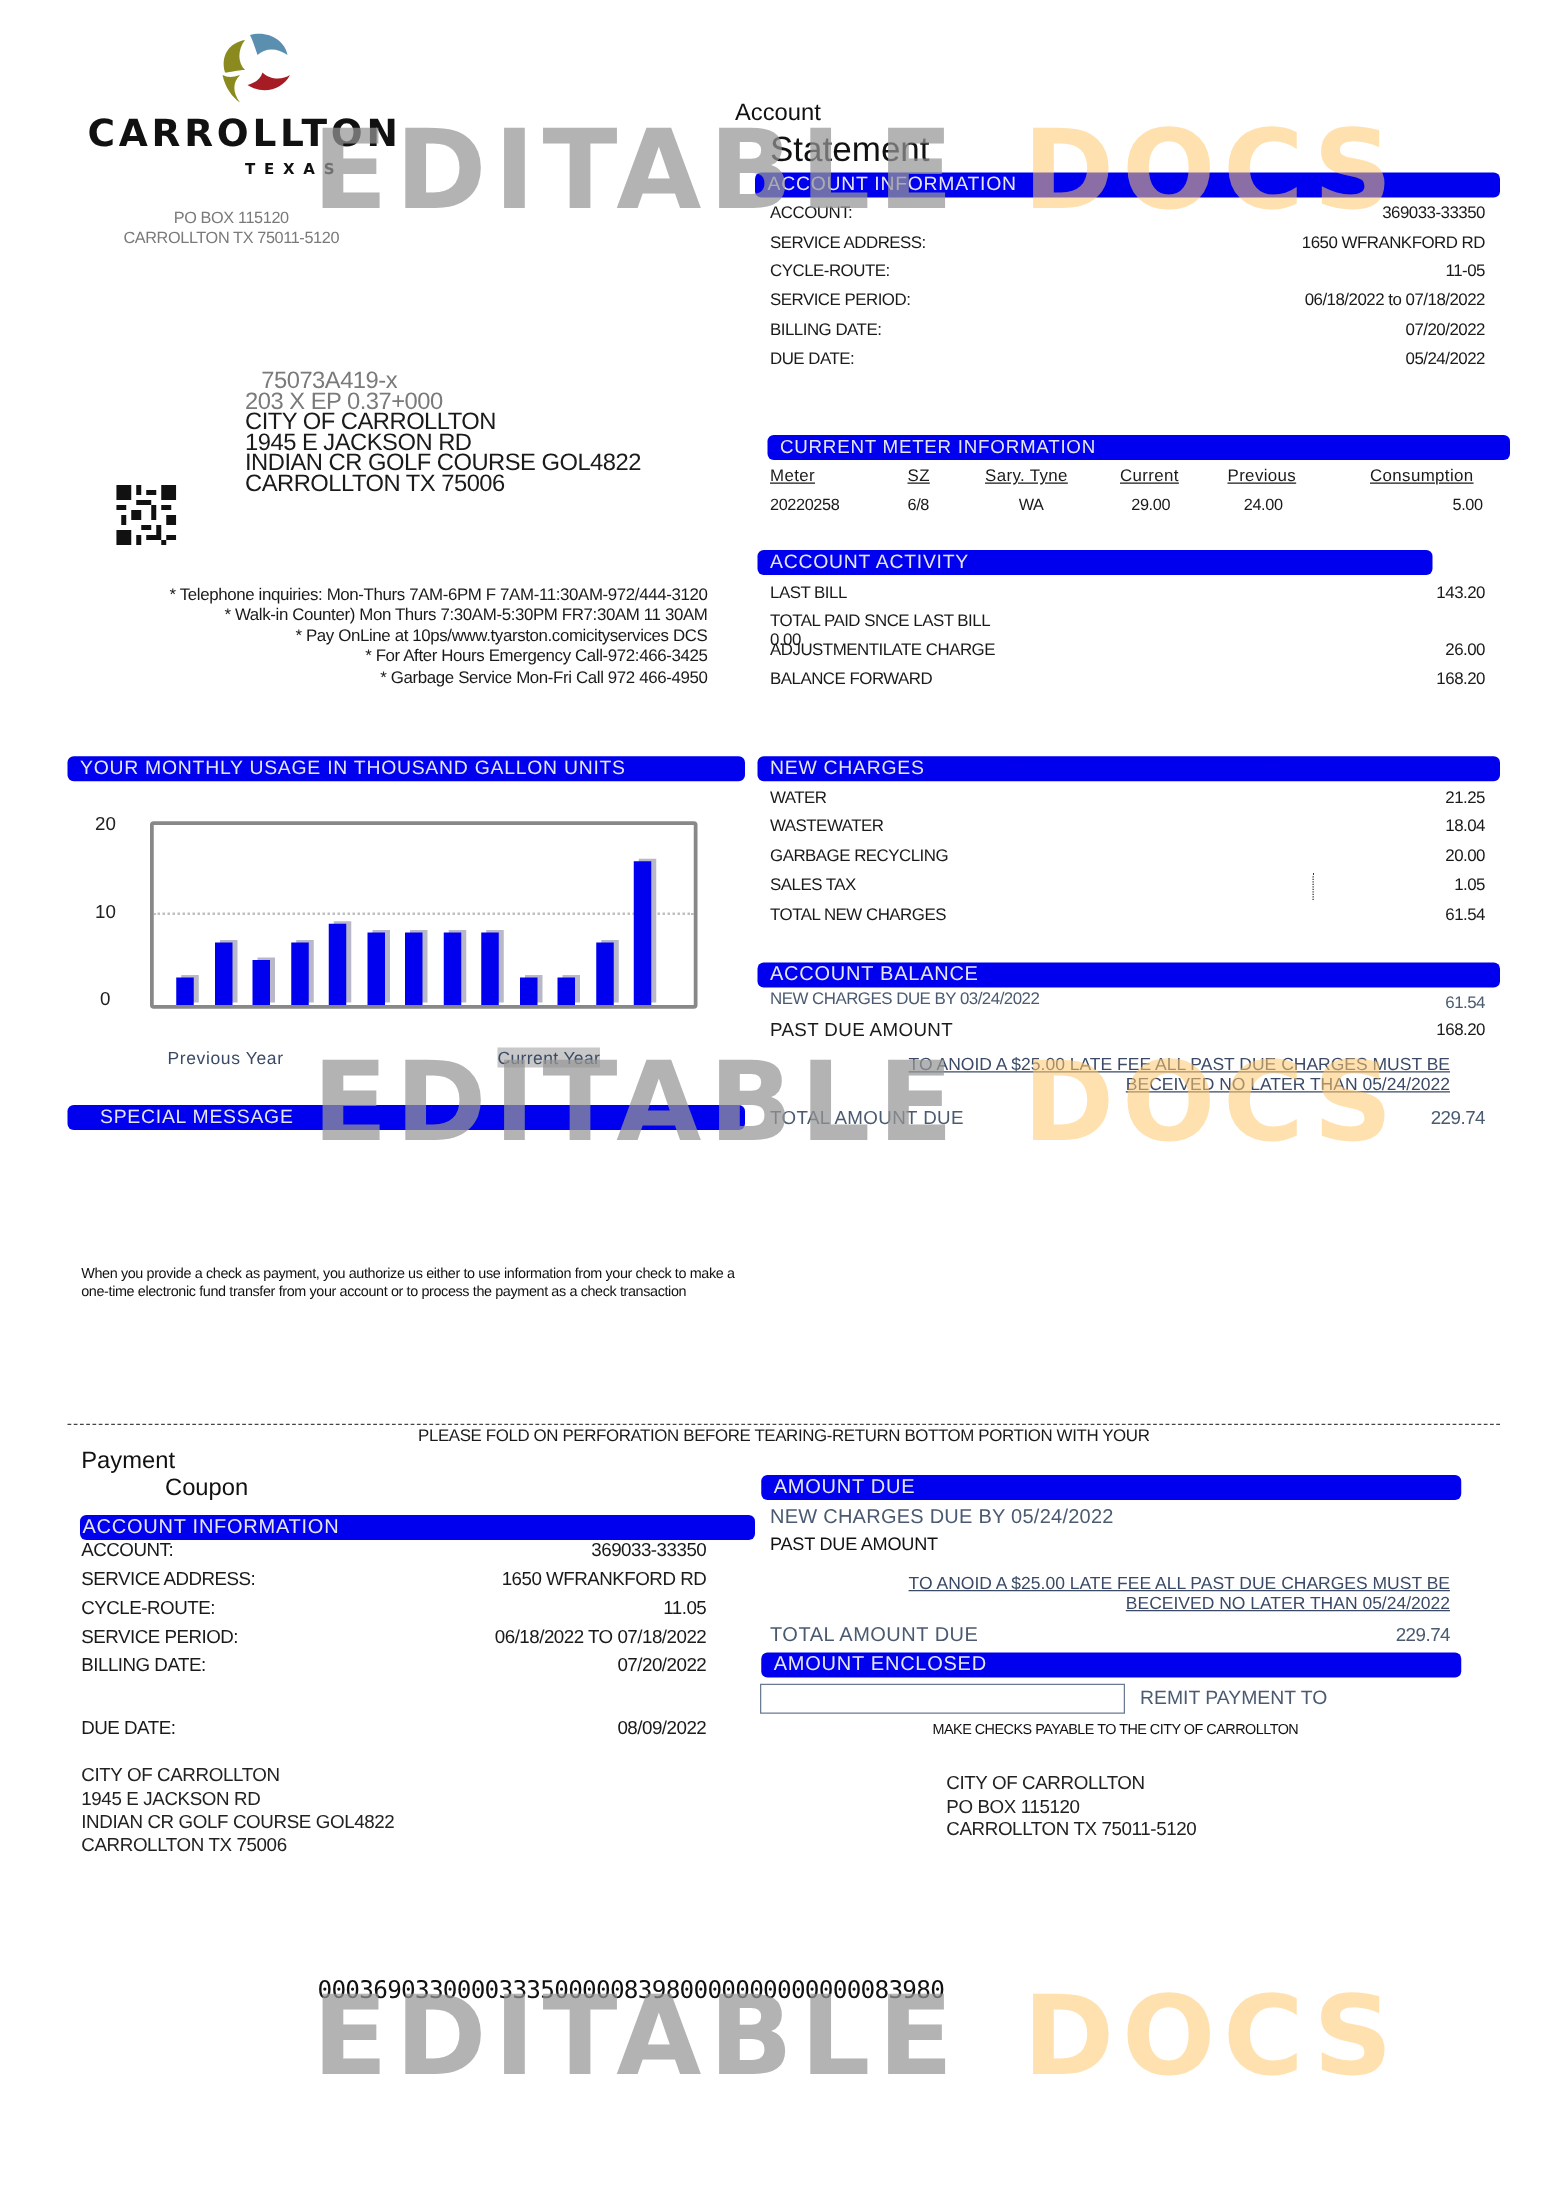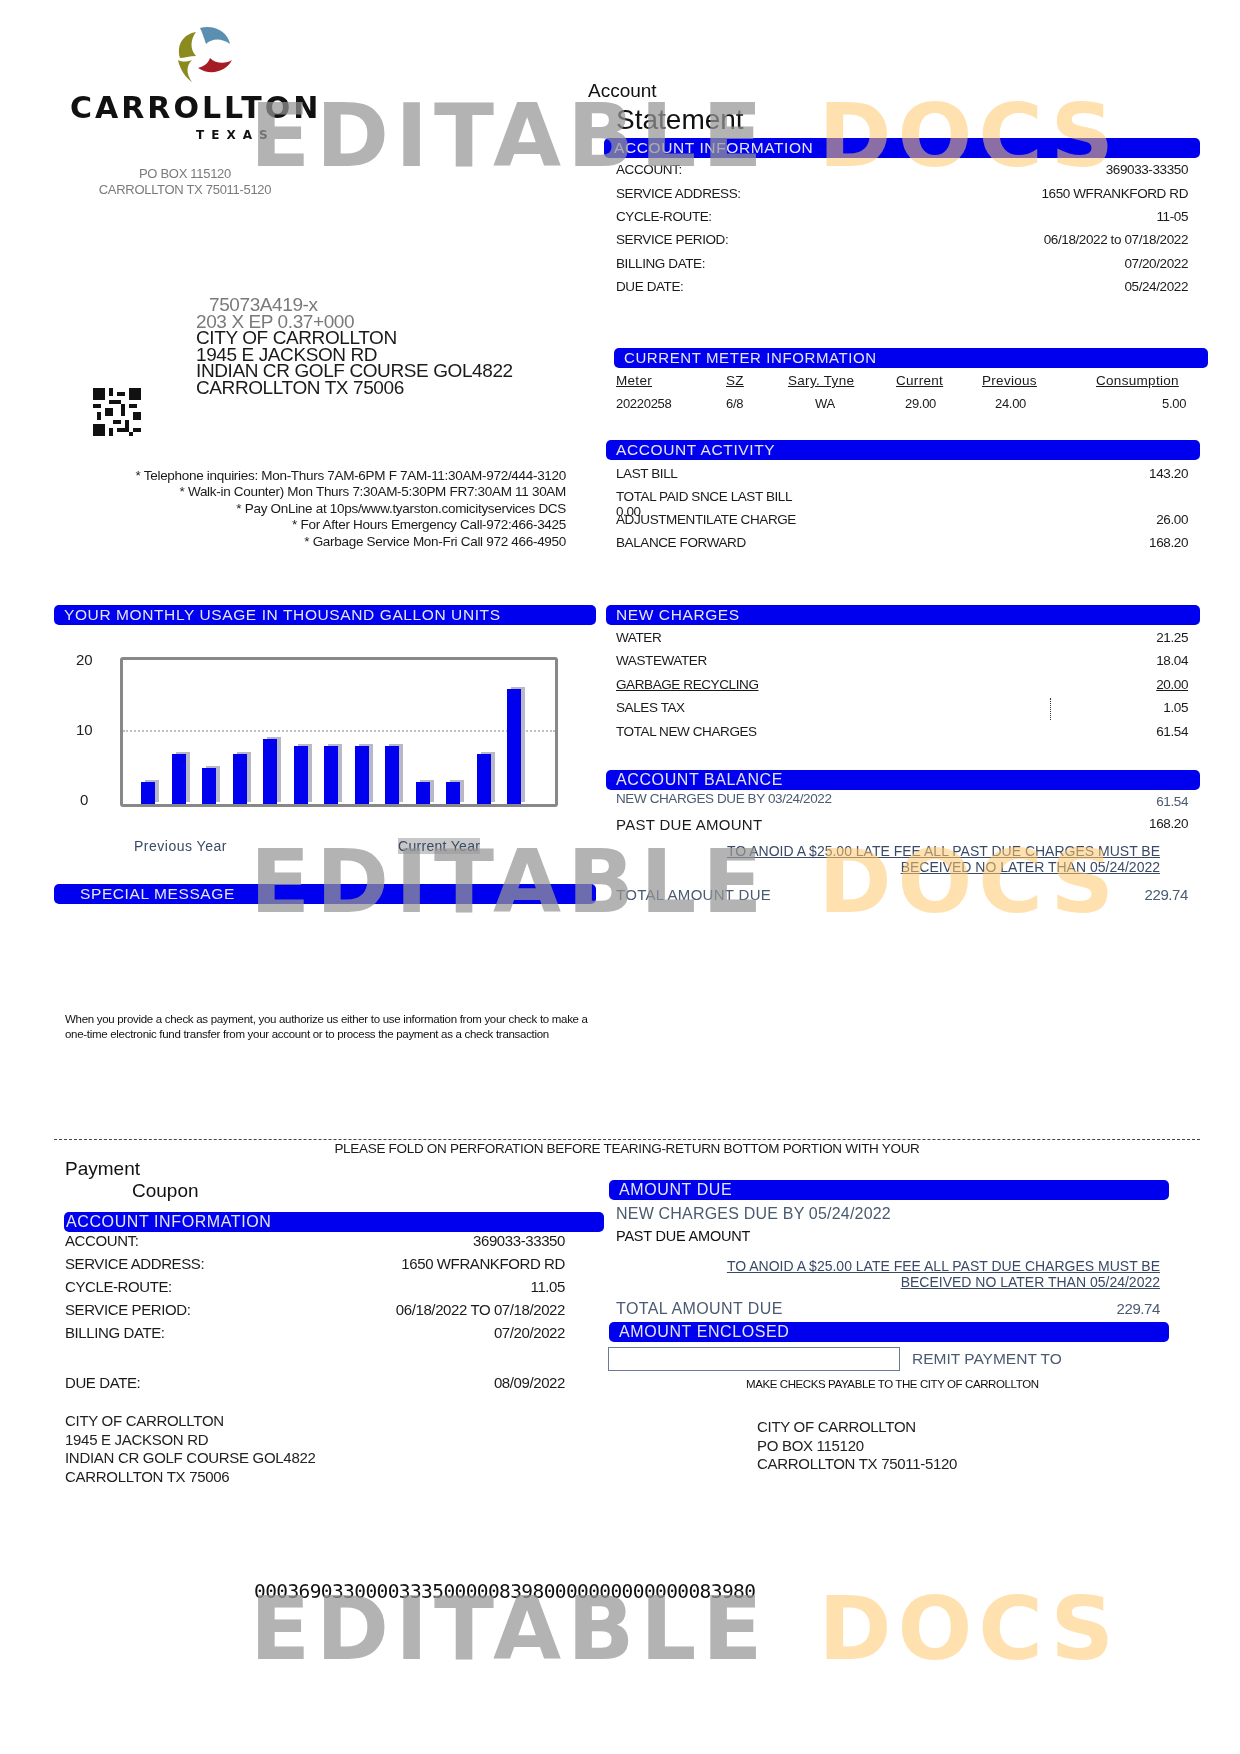--- a/index.html
+++ b/index.html
@@ -126,21 +126,21 @@
 <div class="meter-cell" style="left:1162px;top:396px;">5.00</div>
 
 <div class="abs" style="right:674px;top:468px;text-align:right;font-size:13.5px;line-height:16.4px;letter-spacing:-0.3px;">
   <div>* Telephone inquiries: Mon-Thurs 7AM-6PM F 7AM-11:30AM-972/444-3120</div>
   <div>* Walk-in Counter) Mon Thurs 7:30AM-5:30PM FR7:30AM 11 30AM</div>
   <div>* Pay OnLine at 10ps/www.tyarston.comicityservices DCS</div>
   <div>* For After Hours Emergency Call-972:466-3425</div>
   <div>* Garbage Service Mon-Fri Call 972 466-4950</div>
 </div>
 
-<div class="bar" style="left:606px;top:440px;width:594px;">ACCOUNT ACTIVITY</div>
+<div class="bar" style="left:606px;top:440px;width:540px;">ACCOUNT ACTIVITY</div>
 <div class="row" style="left:616px;top:466px;width:572px;">
   <span>LAST BILL</span>
   <span>143.20</span>
 </div>
 <div class="row" style="left:616px;top:489px;width:572px;flex-direction:column;">
   <span>TOTAL PAID SNCE LAST BILL</span>
   <span>0.00</span>
 </div>
 <div class="row" style="left:616px;top:512px;width:572px;">
   <span>ADJUSTMENTILATE CHARGE</span>
@@ -176,21 +176,21 @@
 
 <div class="bar" style="left:606px;top:605px;width:594px;">NEW CHARGES</div>
 <div class="row" style="left:616px;top:630px;width:572px;">
   <span>WATER</span>
   <span>21.25</span>
 </div>
 <div class="row" style="left:616px;top:653px;width:572px;">
   <span>WASTEWATER</span>
   <span>18.04</span>
 </div>
-<div class="row" style="left:616px;top:677px;width:572px;text-decoration:underline;">
+<div class="row" style="left:616px;top:677px;width:572px;">
   <span>GARBAGE RECYCLING</span>
   <span>20.00</span>
 </div>
 <div class="row" style="left:616px;top:700px;width:572px;">
   <span>SALES TAX</span>
   <span>1.05</span>
 </div>
 <div class="abs" style="left:1050px;top:698px;height:22px;border-left:1px dotted #333;"></div>
 <div class="row" style="left:616px;top:724px;width:572px;">
   <span>TOTAL NEW CHARGES</span>

